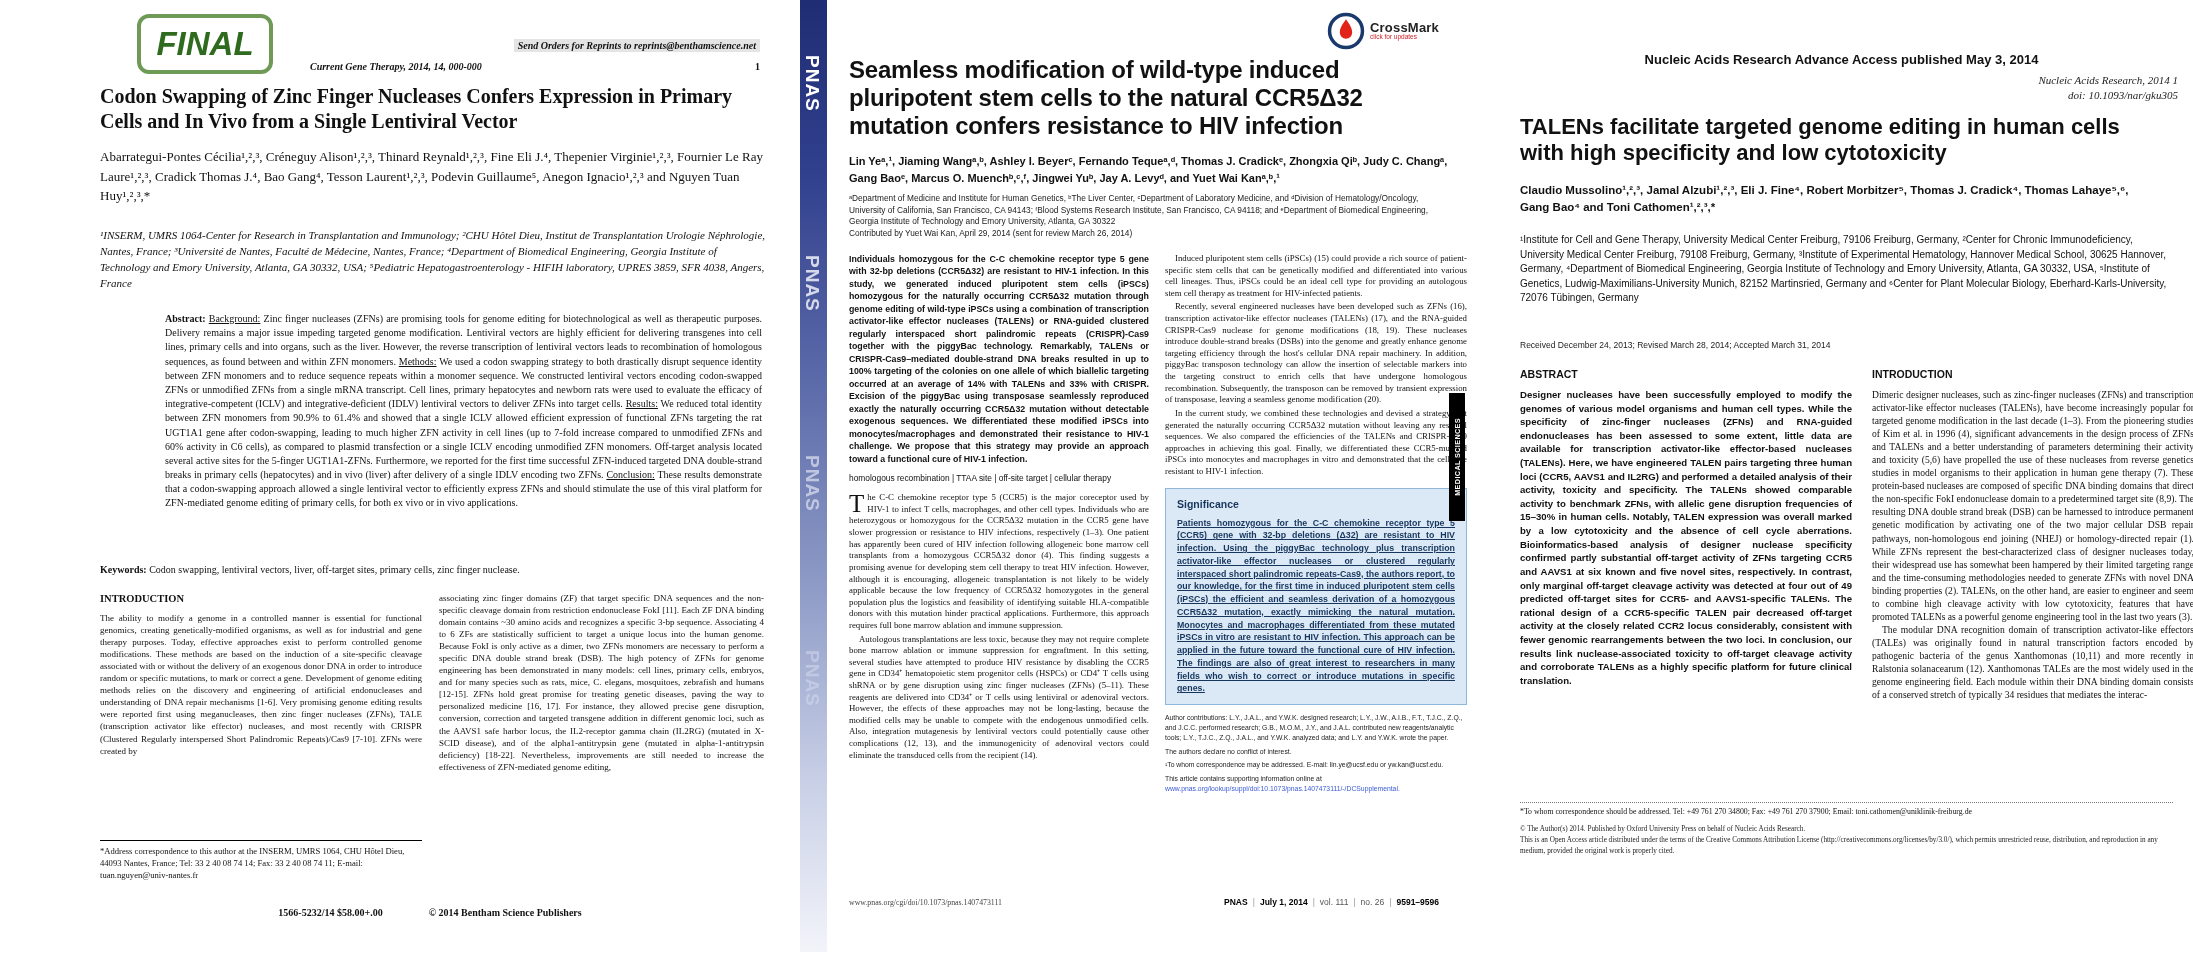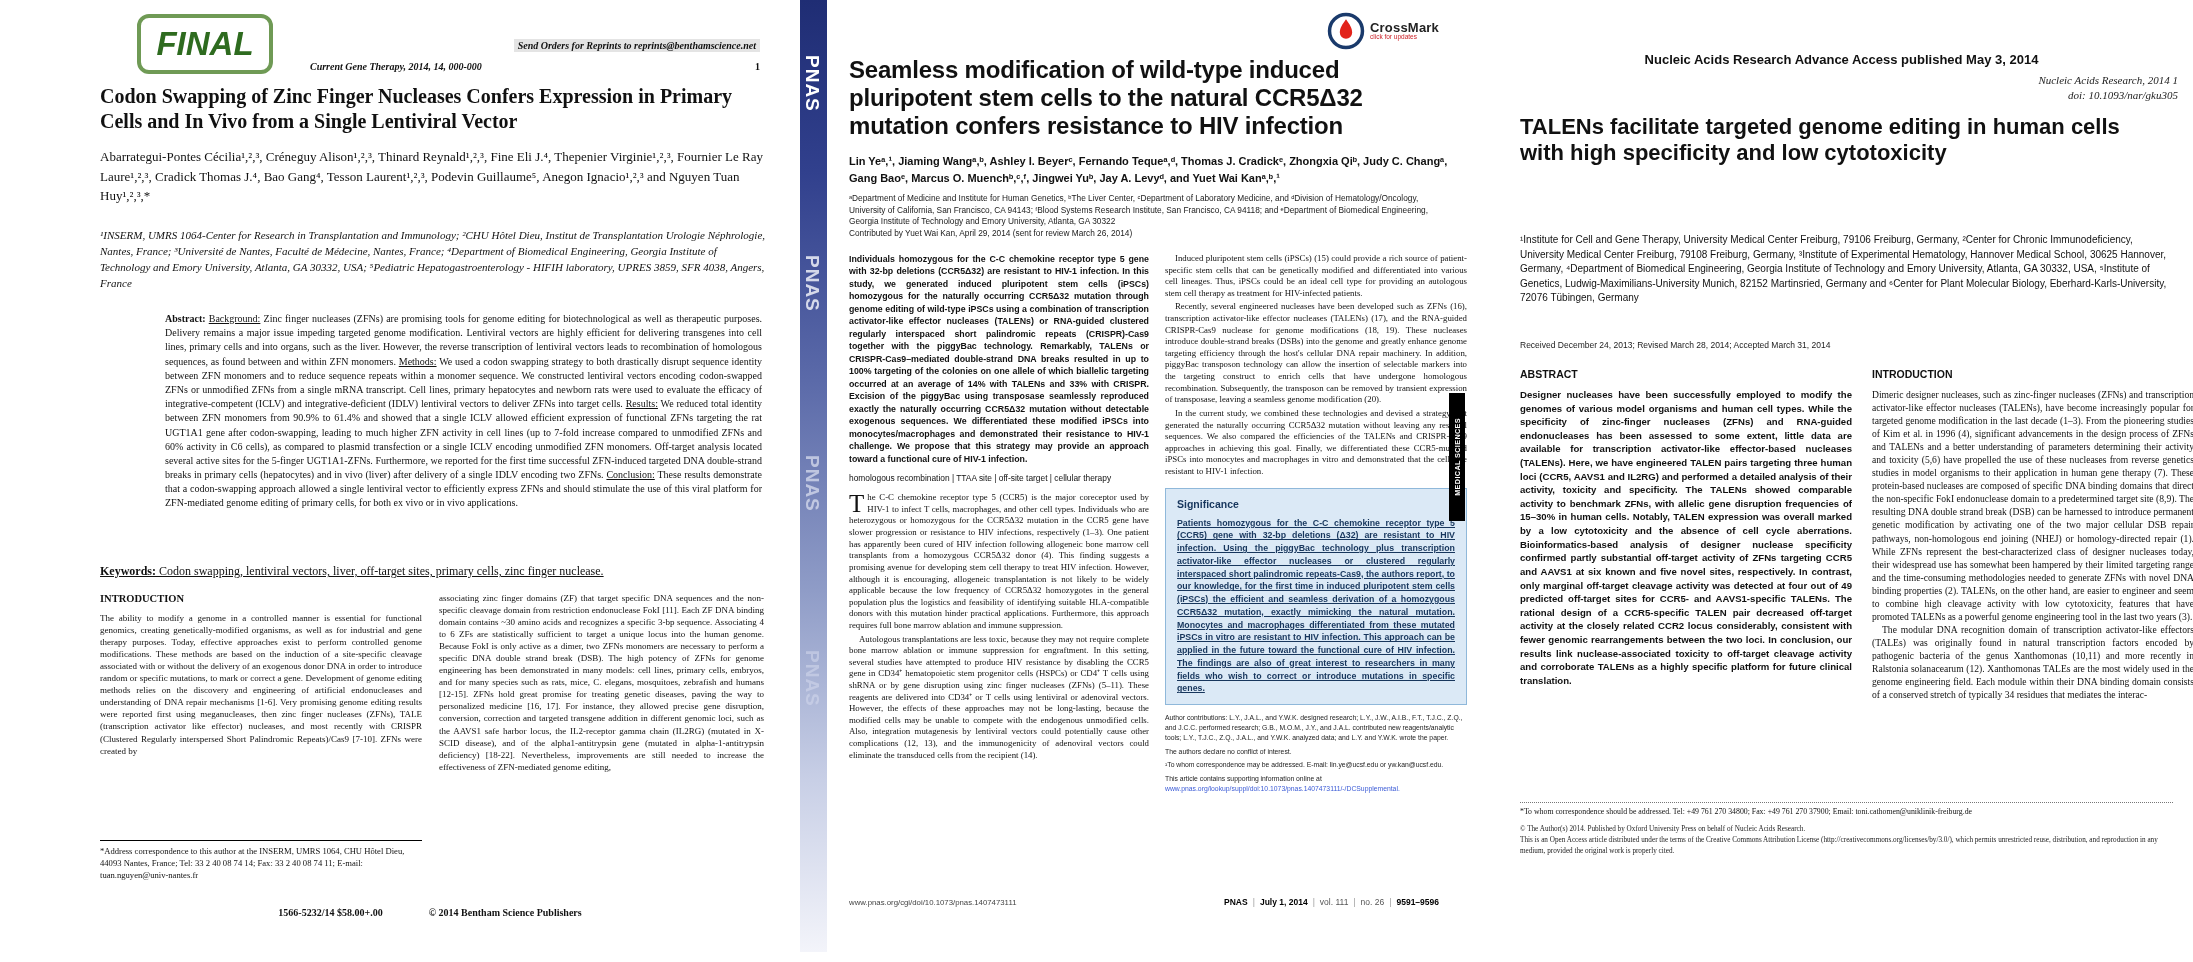--- a/index.html
+++ b/index.html
@@ -14,21 +14,21 @@
   .p1-reprints{position:absolute;right:45px;top:36px;font-size:10px;font-weight:bold;font-style:italic;}
   .p1-reprints .hl{background:#e4e4e4;padding:1px 4px;}
   .p1-journal-row{position:absolute;left:285px;right:45px;top:57px;display:flex;justify-content:space-between;
                   font-size:10px;font-weight:bold;}
   .p1-journal-row .jref{font-style:italic;}
   .p1-title{position:absolute;left:75px;top:80px;width:660px;margin:0;font-size:20px;font-weight:bold;line-height:1.25;}
   .p1-authors{position:absolute;left:75px;top:143px;width:665px;font-size:13px;line-height:1.5;}
   .p1-affils{position:absolute;left:75px;top:224px;width:668px;font-style:italic;font-size:11px;line-height:1.45;}
   .p1-abstract{position:absolute;left:140px;top:308px;width:597px;height:244px;overflow:hidden;
                font-size:10px;line-height:1.42;text-align:justify;}
-  .p1-keywords{position:absolute;left:75px;top:560px;width:665px;font-size:12px;text-decoration:underline;}
+  .p1-keywords{position:absolute;left:75px;top:560px;width:665px;font-size:10px;}
   .p1-col{position:absolute;top:588px;font-size:9px;line-height:1.34;text-align:justify;overflow:hidden;}
   .p1-col h2{font-size:10.5px;margin:0 0 6px 0;}
   .p1-col p{margin:0;}
   .p1-col-left{left:75px;width:322px;height:242px;}
   .p1-col-right{left:414px;width:325px;height:314px;}
   .p1-footnote{position:absolute;left:75px;top:836px;width:322px;font-size:8.6px;line-height:1.4;}
   .p1-footnote .fnrule{border-top:1.3px solid #000;margin-bottom:4px;width:100%;}
   .p1-footer{position:absolute;left:75px;right:45px;top:903px;display:flex;justify-content:center;gap:46px;
              font-size:10px;font-weight:bold;}
   
@@ -62,21 +62,21 @@
   .sig-box{margin-top:10px;background:#dbe9f6;border:1.5px solid #8fb8da;padding:9px 11px;}
   .sig-box h3{margin:0 0 7px 0;font-size:10.5px;color:#17365d;}
   .sig-box p{margin:0;font-size:8.8px;font-weight:bold;color:#17365d;line-height:1.45;text-align:justify;text-decoration:underline;}
   .p2-fineprint{margin-top:8px;font-size:6.8px;line-height:1.45;color:#222;}
   .p2-fineprint p{margin:0 0 4px 0;}
   .link-blue{color:#3b5bd6;}
   .p2-medtab{position:absolute;right:2px;top:393px;width:16px;height:128px;background:#000;color:#fff;
              display:flex;align-items:center;justify-content:center;}
   .p2-medtab span{writing-mode:vertical-rl;transform:rotate(180deg);font-size:7.2px;font-weight:bold;letter-spacing:.4px;white-space:nowrap;}
   .p2-footer{position:absolute;left:22px;right:28px;top:897px;display:flex;justify-content:space-between;align-items:baseline;}
-  .p2-footer .doi{font-size:7.8px;color:#444;}
+  .p2-footer .doi{font-size:7.8px;color:#444;font-family:Liberation Serif, serif;}
   .p2-footer .cite{font-size:8.5px;color:#555;}
   .p2-footer .cite b{color:#000;}
   .p2-footer .sep{margin:0 5px;color:#999;}
   
   .p3{left:1490px;top:0;width:703px;height:952px;font-family:"Liberation Sans",sans-serif;}
   .p3-access{position:absolute;left:30px;right:30px;top:52px;text-align:center;font-weight:bold;font-size:13px;}
   .p3-jref{position:absolute;right:15px;top:73px;text-align:right;font-family:"Liberation Serif",serif;
            font-style:italic;font-size:11px;line-height:1.4;color:#222;}
   .p3-title{position:absolute;left:30px;top:114px;width:645px;margin:0;font-size:22px;font-weight:bold;line-height:1.2;}
   .p3-authors{position:absolute;left:30px;top:182px;width:625px;font-weight:bold;font-size:11.5px;line-height:1.5;}
@@ -211,20 +211,21 @@
     </div>
   </section>
 
   <section class="page p3">
     <div class="p3-access">Nucleic Acids Research Advance Access published May 3, 2014</div>
     <div class="p3-jref">
       <div>Nucleic Acids Research, 2014  1</div>
       <div>doi: 10.1093/nar/gku305</div>
     </div>
     <h1 class="p3-title">TALENs facilitate targeted genome editing in human cells with high specificity and low cytotoxicity</h1>
+    <div class="p3-authors">Claudio Mussolino¹,²,³, Jamal Alzubi¹,²,³, Eli J. Fine⁴, Robert Morbitzer⁵, Thomas J. Cradick⁴, Thomas Lahaye⁵,⁶, Gang Bao⁴ and Toni Cathomen¹,²,³,*</div>
     <div class="p3-affils">¹Institute for Cell and Gene Therapy, University Medical Center Freiburg, 79106 Freiburg, Germany, ²Center for Chronic Immunodeficiency, University Medical Center Freiburg, 79108 Freiburg, Germany, ³Institute of Experimental Hematology, Hannover Medical School, 30625 Hannover, Germany, ⁴Department of Biomedical Engineering, Georgia Institute of Technology and Emory University, Atlanta, GA 30332, USA, ⁵Institute of Genetics, Ludwig-Maximilians-University Munich, 82152 Martinsried, Germany and ⁶Center for Plant Molecular Biology, Eberhard-Karls-University, 72076 Tübingen, Germany</div>
     <div class="p3-received">Received December 24, 2013; Revised March 28, 2014; Accepted March 31, 2014</div>
 
     <div class="p3-colL">
       <h2>ABSTRACT</h2>
       <div class="p3-abstract">Designer nucleases have been successfully employed to modify the genomes of various model organisms and human cell types. While the specificity of zinc-finger nucleases (ZFNs) and RNA-guided endonucleases has been assessed to some extent, little data are available for transcription activator-like effector-based nucleases (TALENs). Here, we have engineered TALEN pairs targeting three human loci (CCR5, AAVS1 and IL2RG) and performed a detailed analysis of their activity, toxicity and specificity. The TALENs showed comparable activity to benchmark ZFNs, with allelic gene disruption frequencies of 15–30% in human cells. Notably, TALEN expression was overall marked by a low cytotoxicity and the absence of cell cycle aberrations. Bioinformatics-based analysis of designer nuclease specificity confirmed partly substantial off-target activity of ZFNs targeting CCR5 and AAVS1 at six known and five novel sites, respectively. In contrast, only marginal off-target cleavage activity was detected at four out of 49 predicted off-target sites for CCR5- and AAVS1-specific TALENs. The rational design of a CCR5-specific TALEN pair decreased off-target activity at the closely related CCR2 locus considerably, consistent with fewer genomic rearrangements between the two loci. In conclusion, our results link nuclease-associated toxicity to off-target cleavage activity and corroborate TALENs as a highly specific platform for future clinical translation.</div>
     </div>
     <div class="p3-colR">
       <h2>INTRODUCTION</h2>
       <div class="p3-intro">

